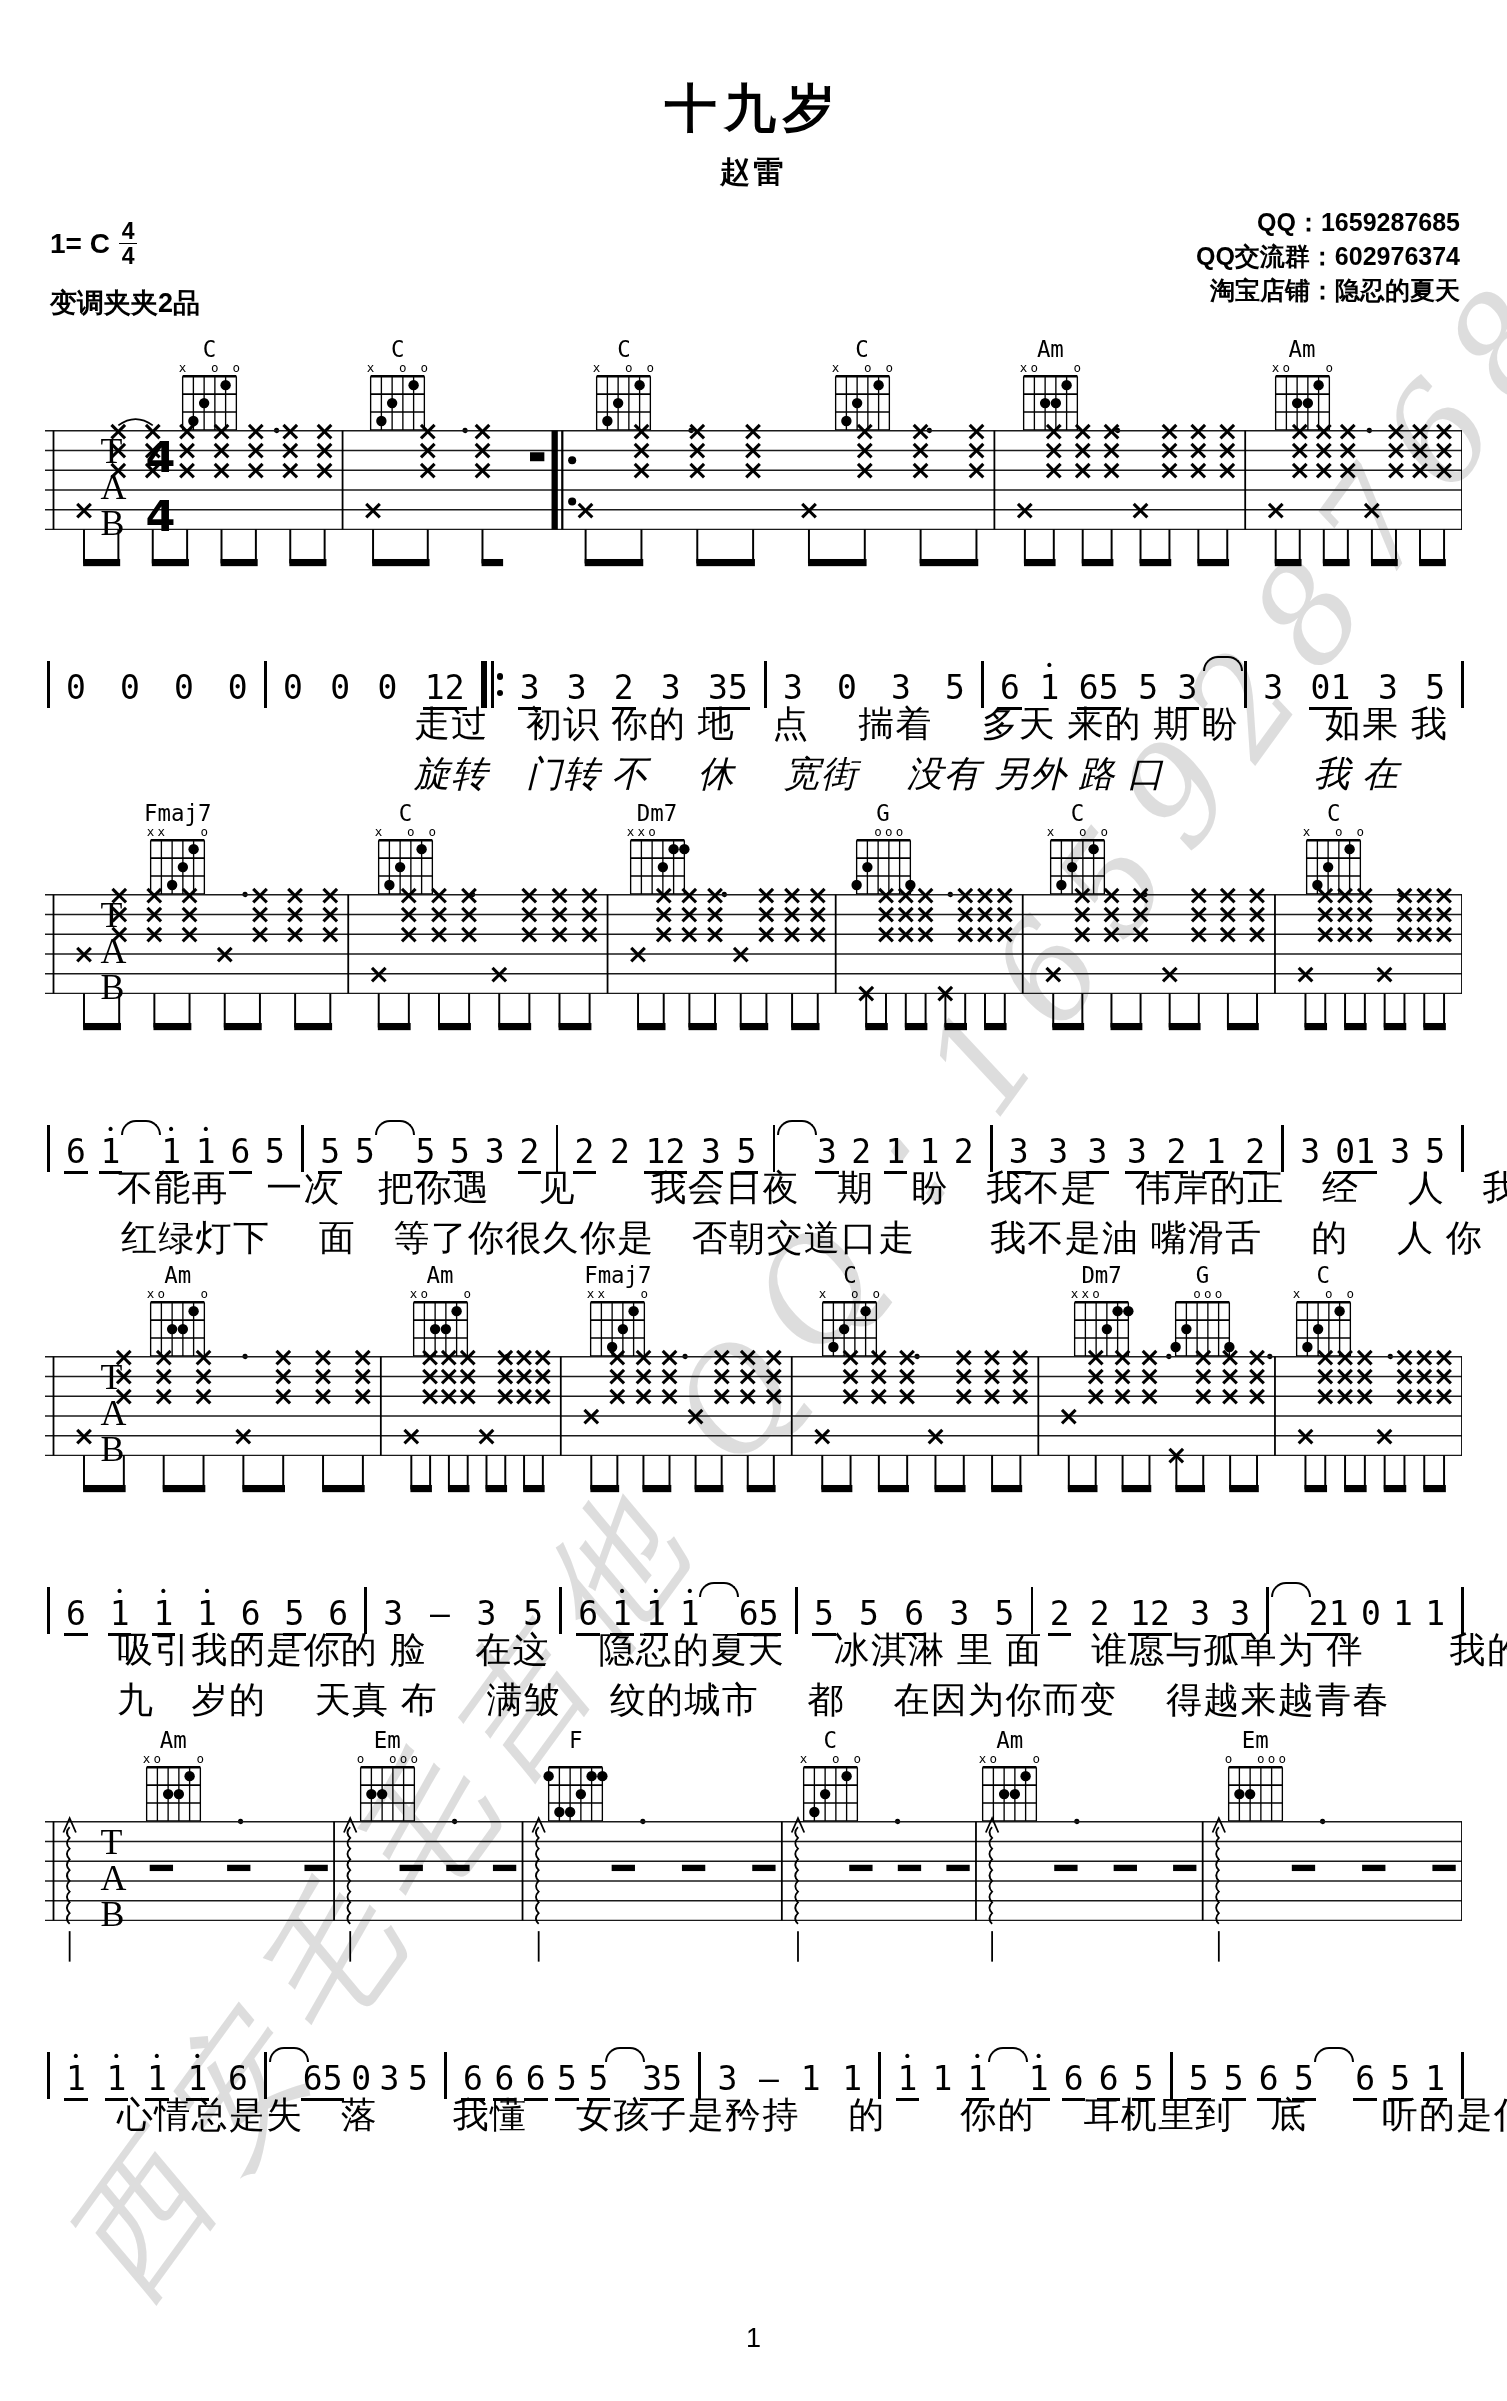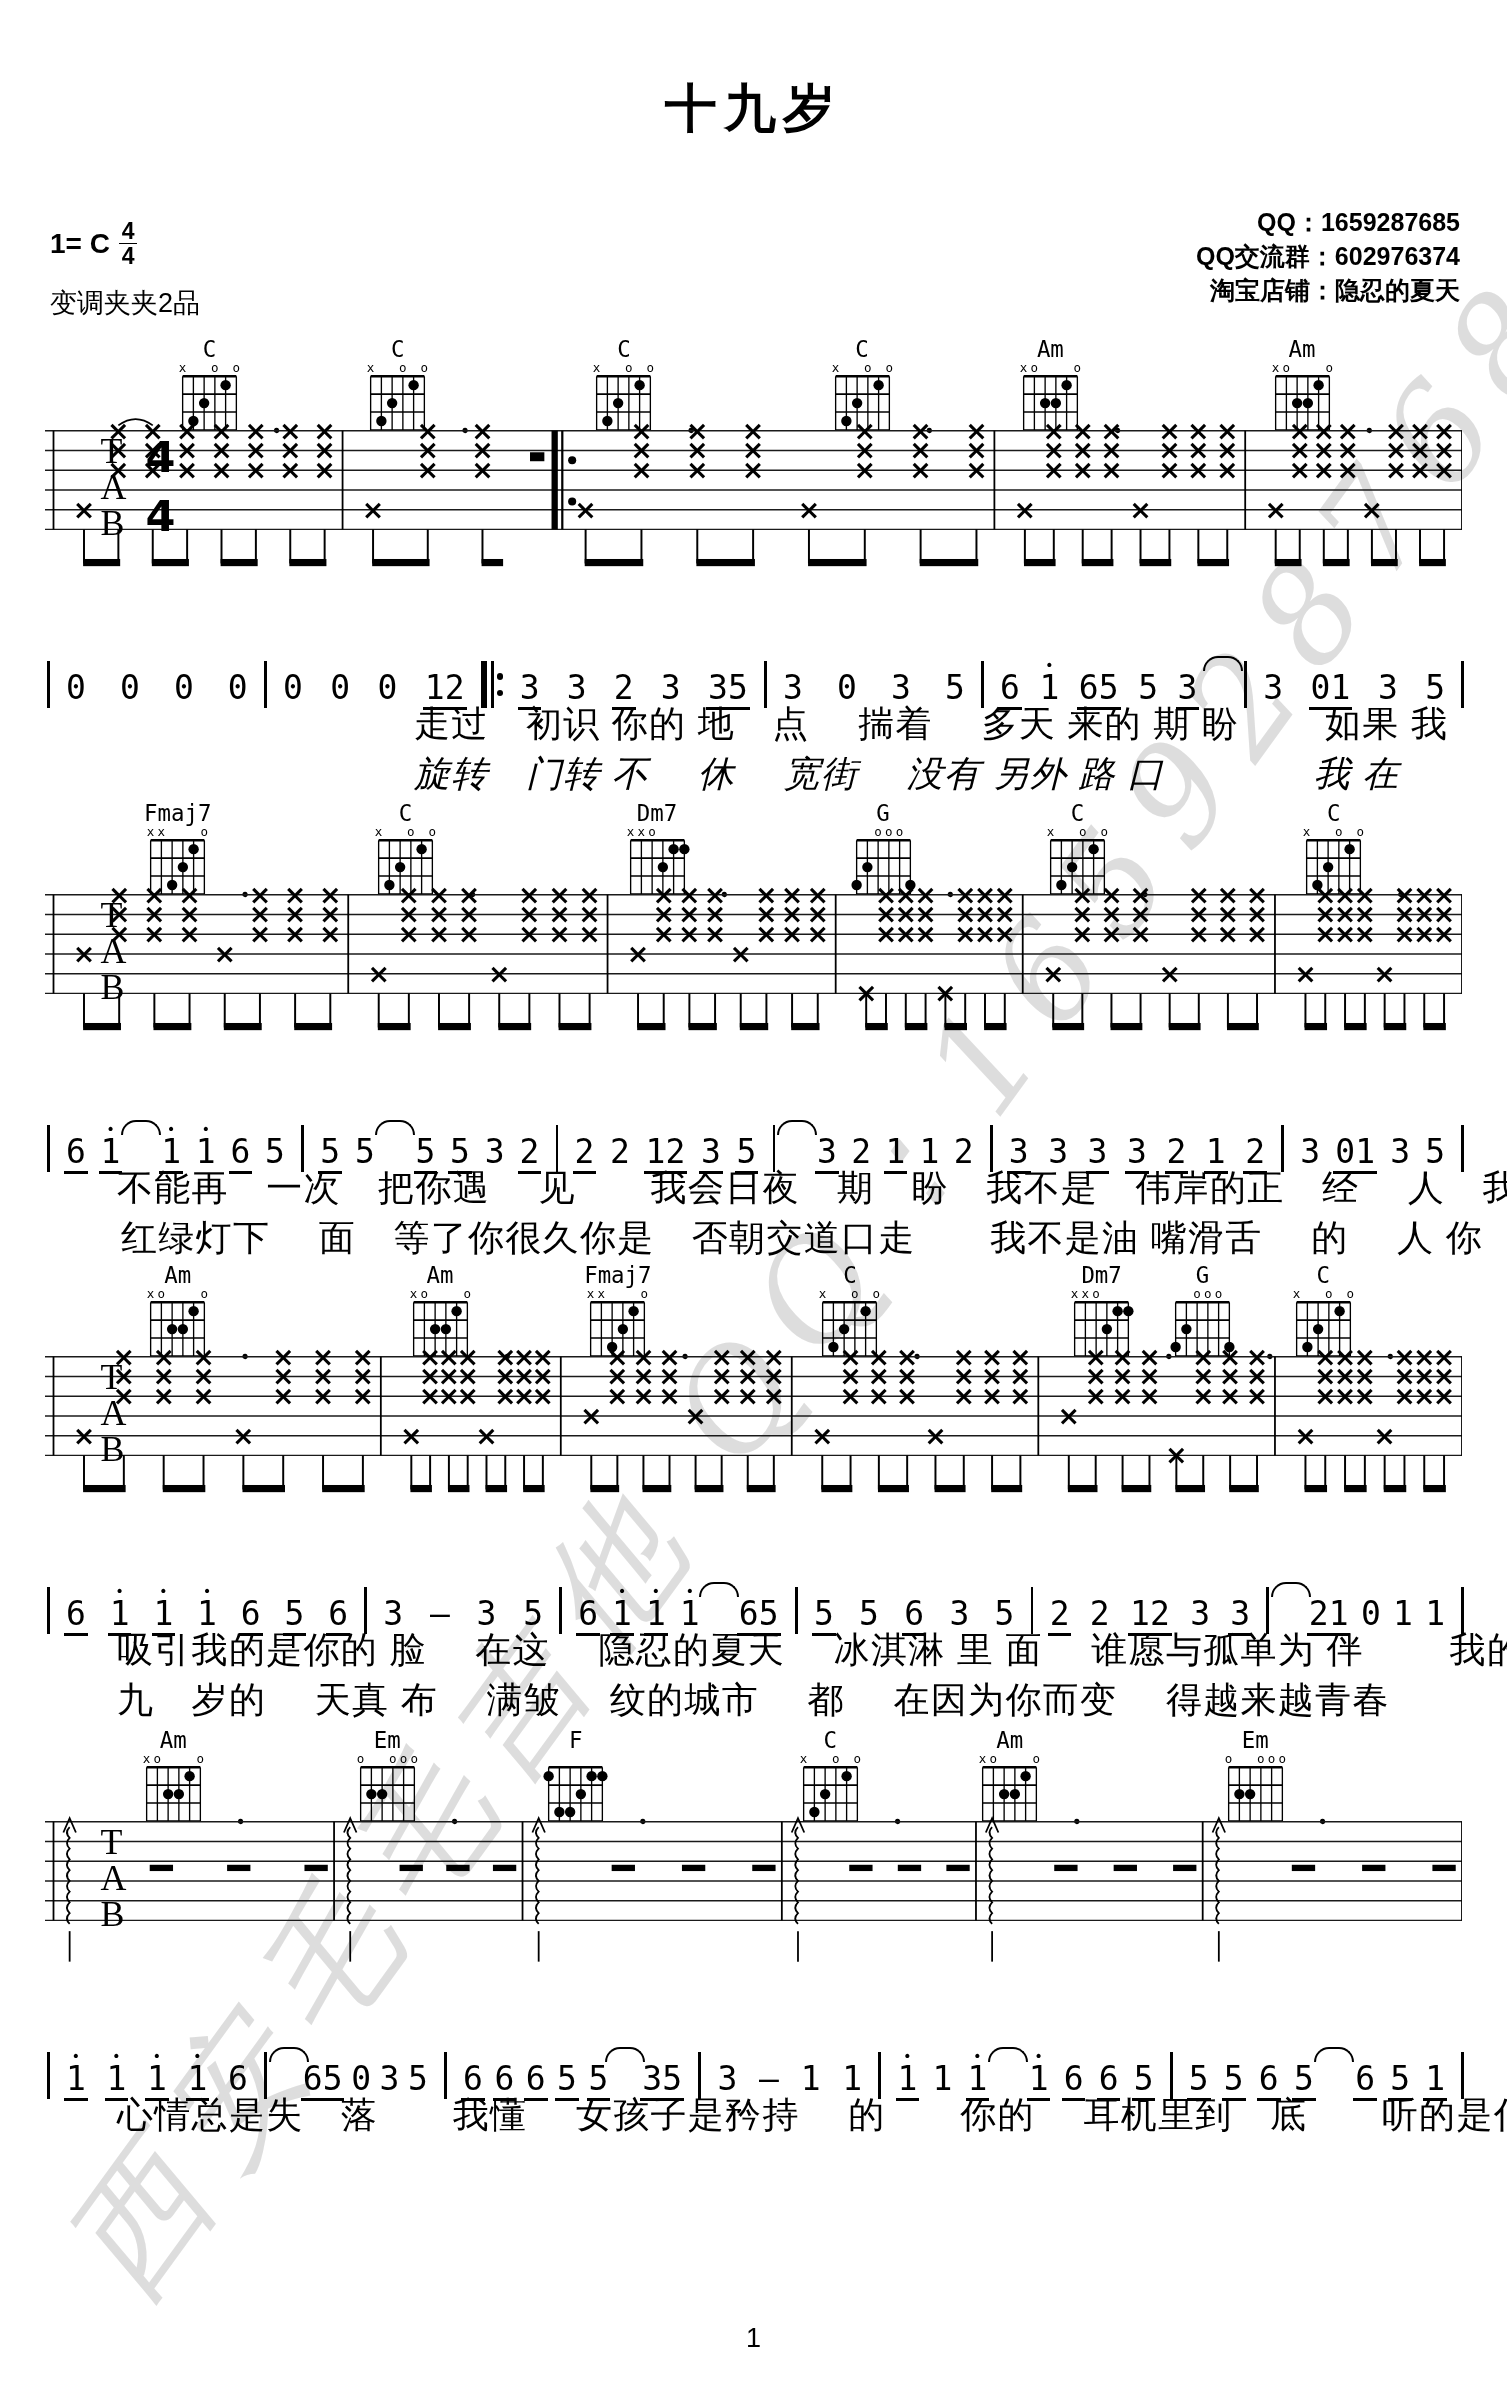--- a/index.html
+++ b/index.html
@@ -8,21 +8,21 @@
   #wm{position:absolute;left:27px;top:2225px;transform:rotate(-54deg);transform-origin:0 0;
       font-size:135px;font-style:italic;letter-spacing:25px;color:#c3c3c3;opacity:.55;
       white-space:nowrap;z-index:0;font-family:"DejaVu Serif",serif;}
   #content{position:absolute;inset:0;z-index:1;}
   .abs{position:absolute;text-align:center;}
   #title{top:74px;left:0;width:100%;text-align:center;font-size:52px;font-weight:900;letter-spacing:7.2px;}
   #artist{top:152px;left:0;width:100%;text-align:center;font-size:30px;font-weight:700;letter-spacing:3.6px;}
   #keyline{top:219px;left:50px;font-size:28px;font-weight:700;display:flex;align-items:center;gap:9px;}
   .frac{display:inline-flex;flex-direction:column;align-items:center;font-size:23px;line-height:1.05;font-weight:700;}
   .frac .top{border-bottom:1.8px solid #000;padding:0 2.7px;}
-  #capo{top:285px;left:50px;font-size:27px;font-weight:400;}
+  #capo{top:285px;left:50px;font-size:27px;font-weight:700;}
   #contacts{top:205px;right:47px;text-align:right;font-size:25px;font-weight:700;line-height:34px;}
   .system{position:absolute;left:0;width:1507px;}
   .chords{position:absolute;left:0;top:0;width:100%;height:100px;}
   .chord{position:absolute;transform:translateX(-50%);text-align:center;width:81px;}
   .cname{font-family:"DejaVu Sans Mono",monospace;font-size:22.4px;line-height:21.5px;}
   .cdot{position:absolute;right:-30.5px;bottom:3.6px;font-size:12.6px;}
   .tabwrap{position:absolute;left:45px;top:79px;width:1417px;height:160px;}
   .notation{position:absolute;left:47px;right:43px;top:305px;height:66px;display:flex;align-items:flex-end;}
   .meas{display:flex;align-items:flex-end;justify-content:space-between;padding:0 14.4px;flex-basis:0;min-width:0;}
   .nt{position:relative;display:inline-flex;padding:0 1.8px 0.9px 1.8px;border-bottom:3.6px solid transparent;
@@ -41,20 +41,21 @@
   .lyr{position:absolute;font-size:36px;letter-spacing:1.3px;white-space:pre;font-weight:500;}
   #pagenum{top:2323px;left:0;width:100%;text-align:center;font-size:27px;}
 </style>
 </head>
 <body>
 
 <div id="wm">西安毛毛吉他 QQ：1659287685</div>
 
 <div id="content">
   <div id="title" class="abs">十九岁</div>
+  <div id="artist" class="abs">赵雷</div>
 
   <div id="keyline" class="abs">
     <span>1= C</span>
     <span class="frac">
       <span class="top">4</span>
       <span>4</span>
     </span>
   </div>
   <div id="capo" class="abs">变调夹夹2品</div>
 

